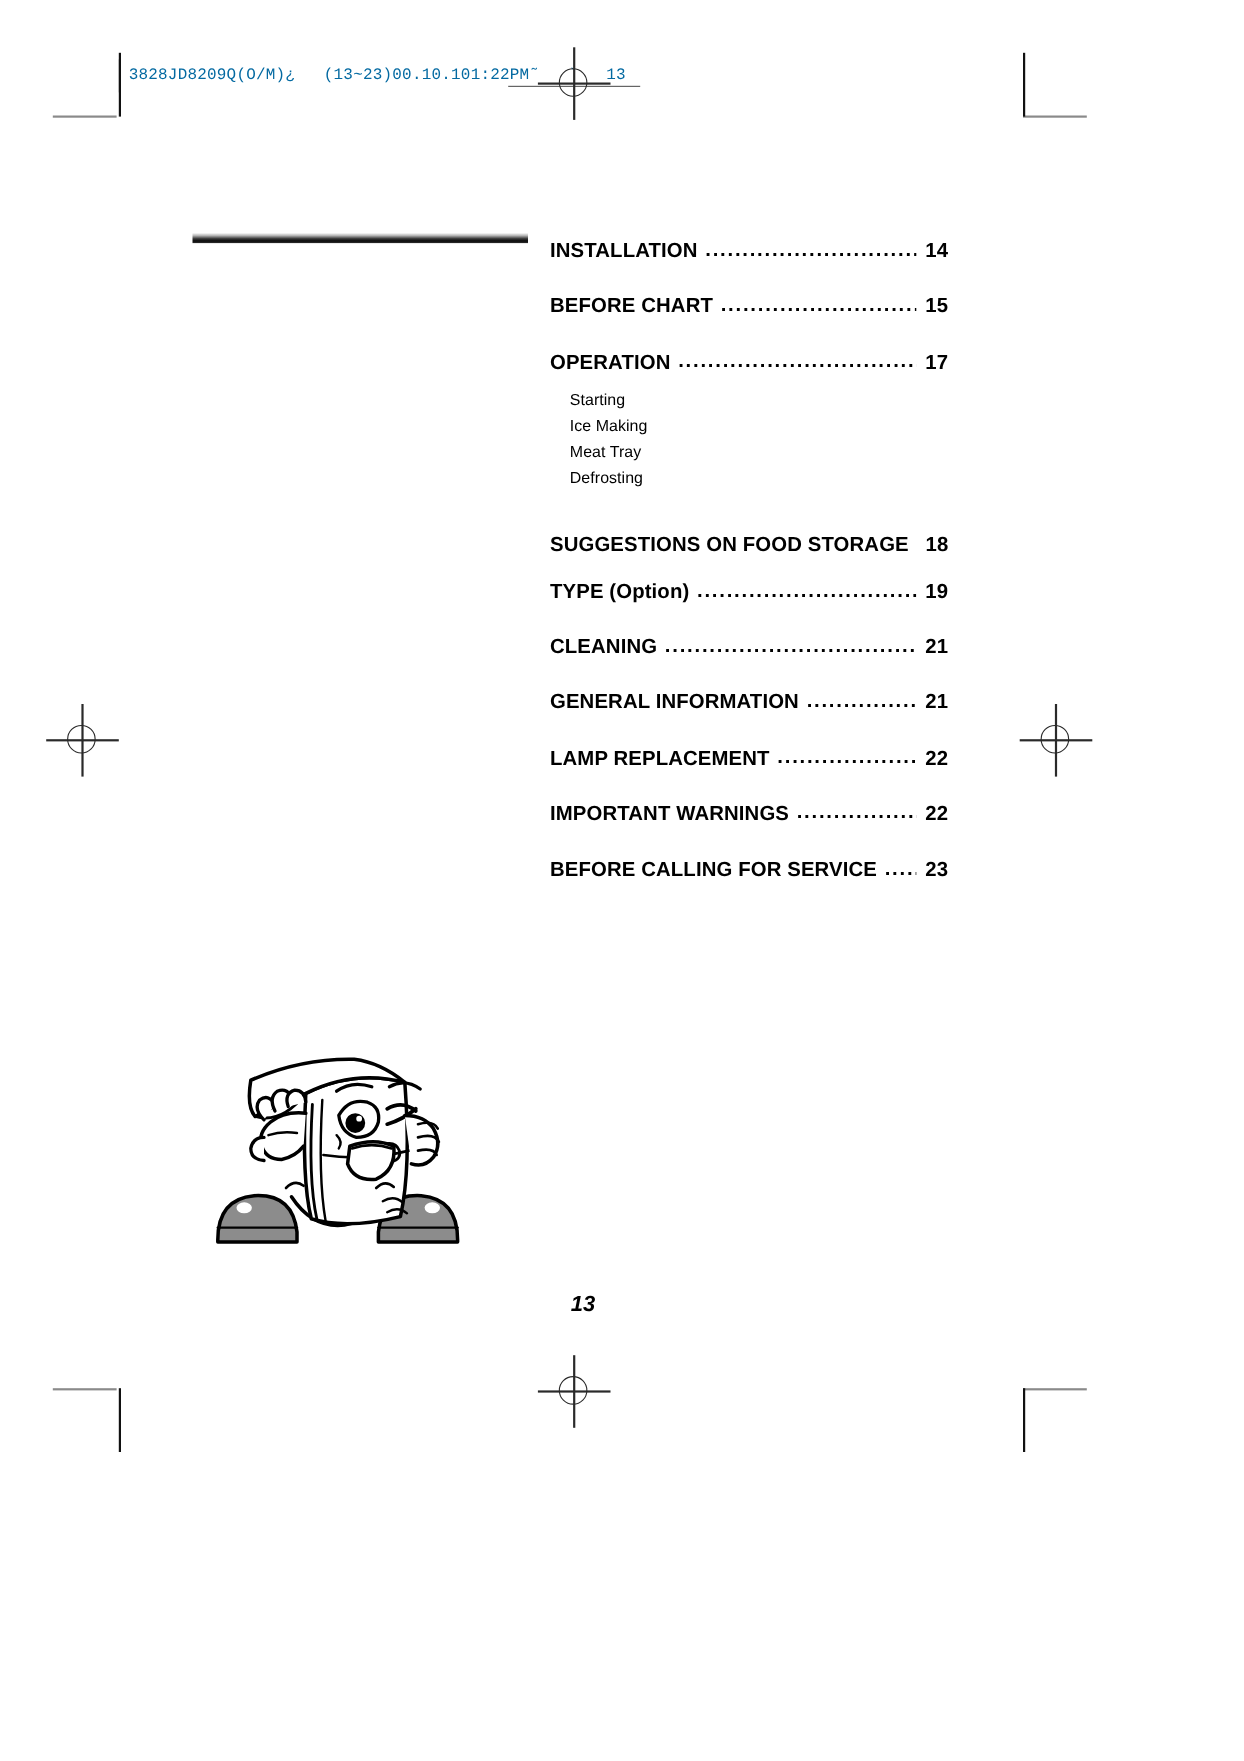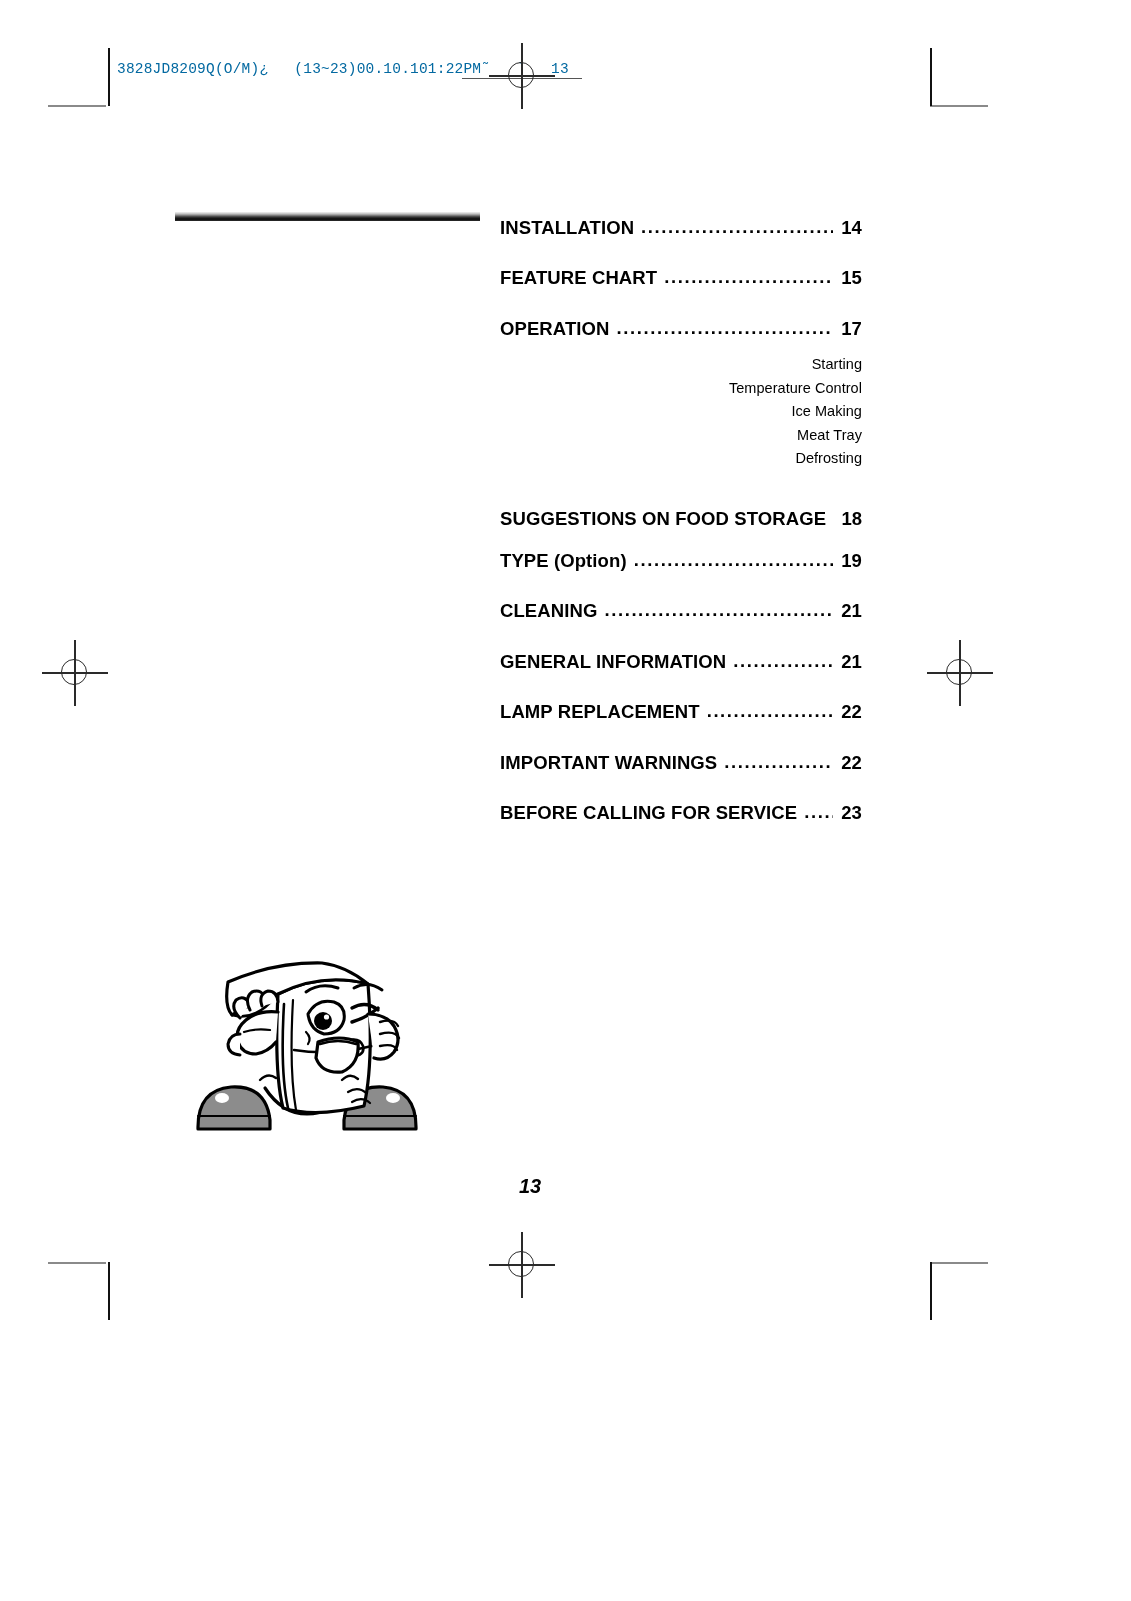--- a/index.html
+++ b/index.html
@@ -135,21 +135,20 @@
     white-space: nowrap;
     min-width: 26px;
     text-align: right;
   }
   .toc-line.nolead { display: block; }
 
   .sub-list {
     margin: 12px 0 0 18px;
     padding: 0;
     list-style: none;
-    text-align: right;
   }
   .sub-list li {
     font-size: 14.5px;
     font-weight: normal;
     line-height: 1.62;
     letter-spacing: 0.05px;
   }
 
   
   .mascot {
@@ -222,35 +221,34 @@
   <div class="toc-entry">
     <div class="toc-line">
       <span class="toc-label">INSTALLATION</span>
       <span class="toc-leader">........................................</span>
       <span class="toc-page">14</span>
     </div>
   </div>
 
   <div class="toc-entry">
     <div class="toc-line">
-      <span class="toc-label">FEATURE CHART</span>
+      <span class="toc-label">BEFORE CHART</span>
       <span class="toc-leader">....................................</span>
       <span class="toc-page">15</span>
     </div>
   </div>
 
   <div class="toc-entry" style="margin-bottom:22px;">
     <div class="toc-line">
       <span class="toc-label">OPERATION</span>
       <span class="toc-leader">..............................................</span>
       <span class="toc-page">17</span>
     </div>
     <ul class="sub-list">
       <li>Starting</li>
-      <li>Temperature Control</li>
       <li>Ice Making</li>
       <li>Meat Tray</li>
       <li>Defrosting</li>
     </ul>
   </div>
 
   <div class="toc-entry" style="margin-top:36px; margin-bottom:18px;">
     <div class="toc-line">
       <span class="toc-label">SUGGESTIONS ON FOOD STORAGE</span>
       <span class="toc-leader">....</span>

